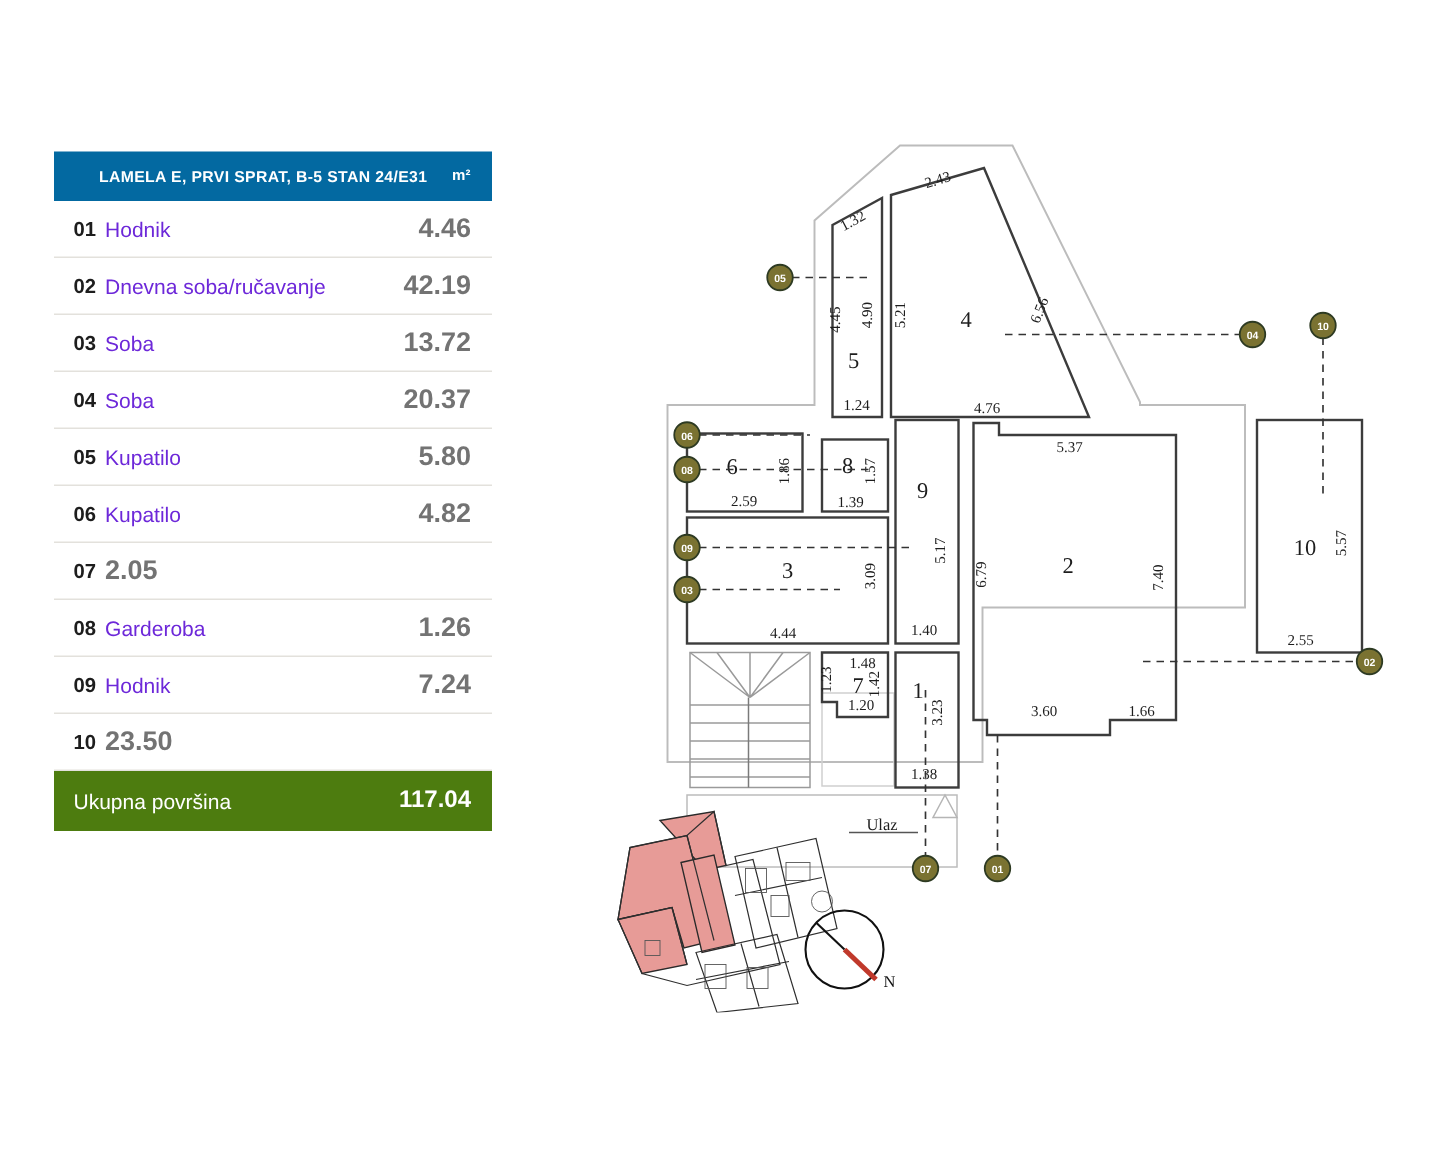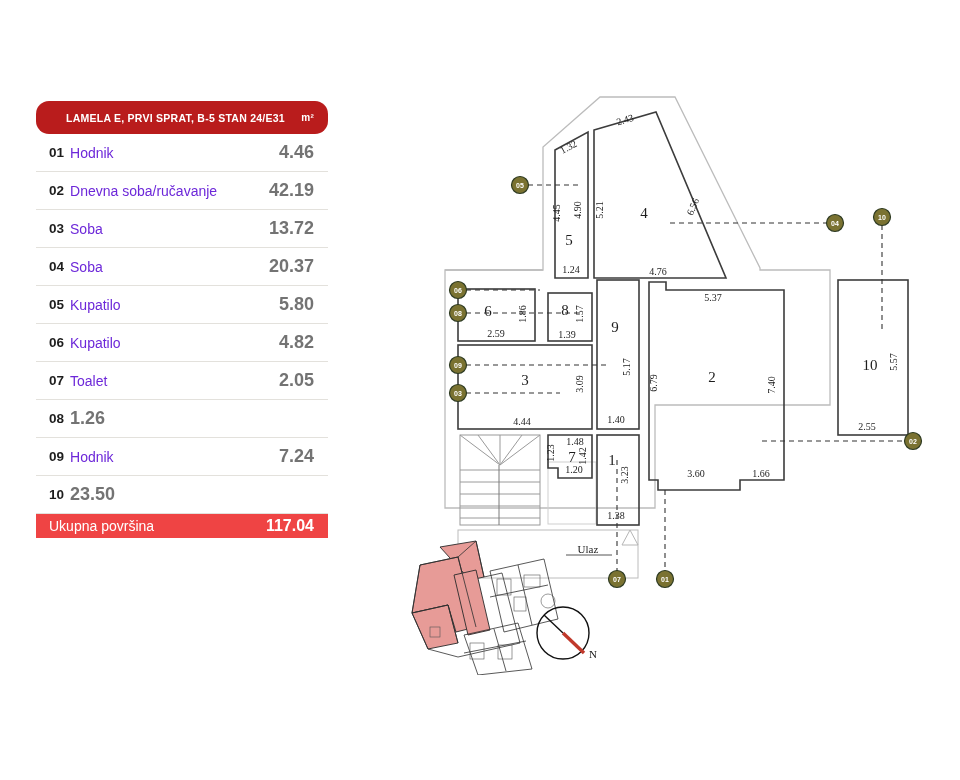--- a/index.html
+++ b/index.html
@@ -13,30 +13,29 @@
   #page { position: relative; width: 960px; height: 780px; background: #fff; }
 
   
   #legend {
     position: absolute;
     left: 36px; top: 101px;
     width: 292px;
     background: #fff;
   }
   #legend-header {
-    background: #b91c1c;
+    background: #0369a1;
     color: #ffffff;
     height: 33px;
     display: flex;
     align-items: center;
     padding: 0 14px 0 30px;
     font-size: 10.5px;
     font-weight: bold;
     letter-spacing: 0.25px;
-    border-radius: 13px;
   }
   #legend-header .ttl { flex: 1; }
   #legend-header .unit { font-size: 10px; }
   .legend-row {
     height: 38px;
     display: flex;
     align-items: center;
     padding: 0 14px 0 13px;
     border-bottom: 1px solid #e3e1dc;
     font-size: 14px;
@@ -49,23 +48,23 @@
     margin-right: 6px;
     font-size: 13.5px;
   }
   .legend-row .label { flex: 1; color: #6d28d9; }
   .legend-row .val {
     font-weight: bold;
     color: #737373;
     font-size: 18px;
   }
   #legend-total {
-    background: #ef4444;
+    background: #4d7c0f;
     color: #ffffff;
-    height: 24px;
+    height: 40px;
     display: flex;
     align-items: center;
     padding: 0 14px 0 13px;
     font-size: 14px;
   }
   #legend-total .label { flex: 1; }
   #legend-total .val { font-weight: bold; font-size: 16px; }
 
   
   #plan { position: absolute; left: 430px; top: 90px; width: 520px; height: 500px; }
@@ -117,25 +116,25 @@
       <span class="label">Kupatilo</span>
       <span class="val">5.80</span>
     </div>
     <div class="legend-row">
       <span class="num">06</span>
       <span class="label">Kupatilo</span>
       <span class="val">4.82</span>
     </div>
     <div class="legend-row">
       <span class="num">07</span>
-      <span class="label">Toalet</span>
       <span class="val">2.05</span>
     </div>
     <div class="legend-row">
       <span class="num">08</span>
+      <span class="label">Garderoba</span>
       <span class="val">1.26</span>
     </div>
     <div class="legend-row">
       <span class="num">09</span>
       <span class="label">Hodnik</span>
       <span class="val">7.24</span>
     </div>
     <div class="legend-row">
       <span class="num">10</span>
       <span class="val">23.50</span>

